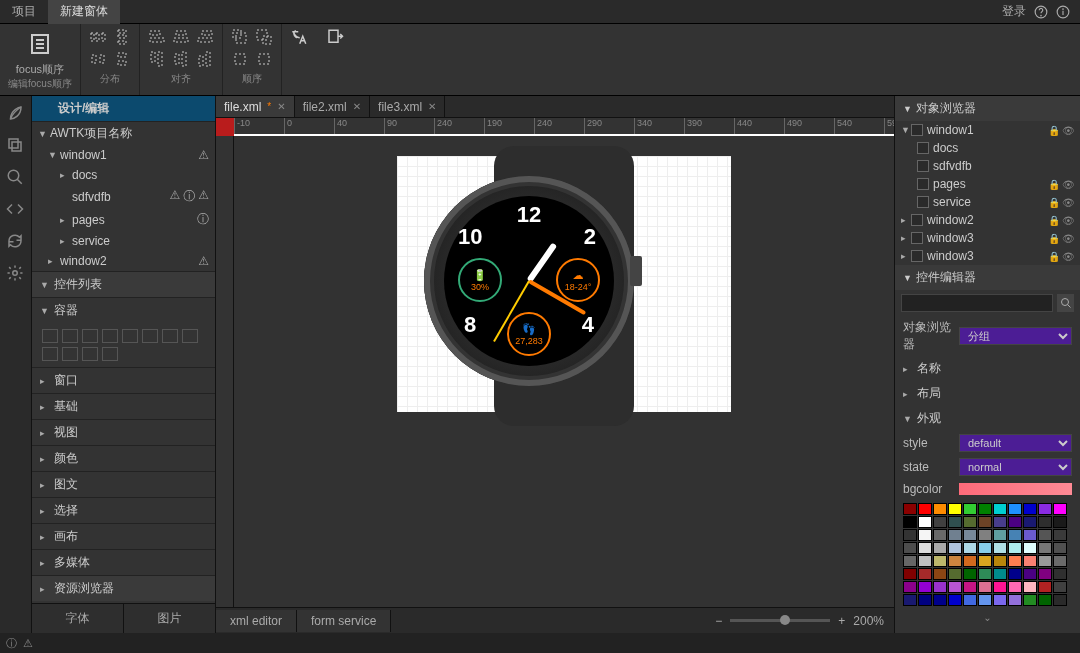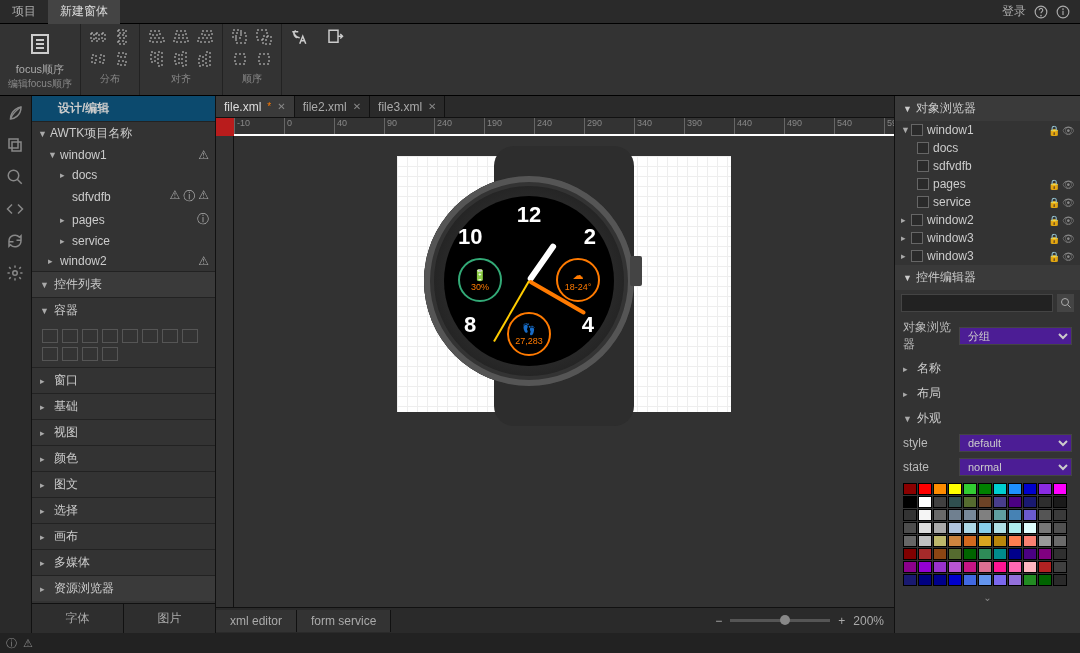--- a/index.html
+++ b/index.html
@@ -592,20 +592,24 @@
         <span class="arrow">▼</span>
         <span>外观</span>
       </div>
     <div class="prop-row">
       <span class="plabel">style</span>
       <select class="dropdown"><option>default</option></select>
     </div>
     <div class="prop-row">
       <span class="plabel">state</span>
       <select class="dropdown"><option>normal</option></select>
+    </div>
+    <div class="prop-row">
+      <span class="plabel">bgcolor</span>
+      <div class="bgcolor-bar"></div>
     </div>
     <div class="color-palette" id="palette">
         <div class="c" style="background: rgb(139, 0, 0);"></div>
         <div class="c" style="background: rgb(255, 0, 0);"></div>
         <div class="c" style="background: rgb(255, 140, 0);"></div>
         <div class="c" style="background: rgb(255, 255, 0);"></div>
         <div class="c" style="background: rgb(50, 205, 50);"></div>
         <div class="c" style="background: rgb(0, 128, 0);"></div>
         <div class="c" style="background: rgb(0, 206, 209);"></div>
         <div class="c" style="background: rgb(30, 144, 255);"></div>

